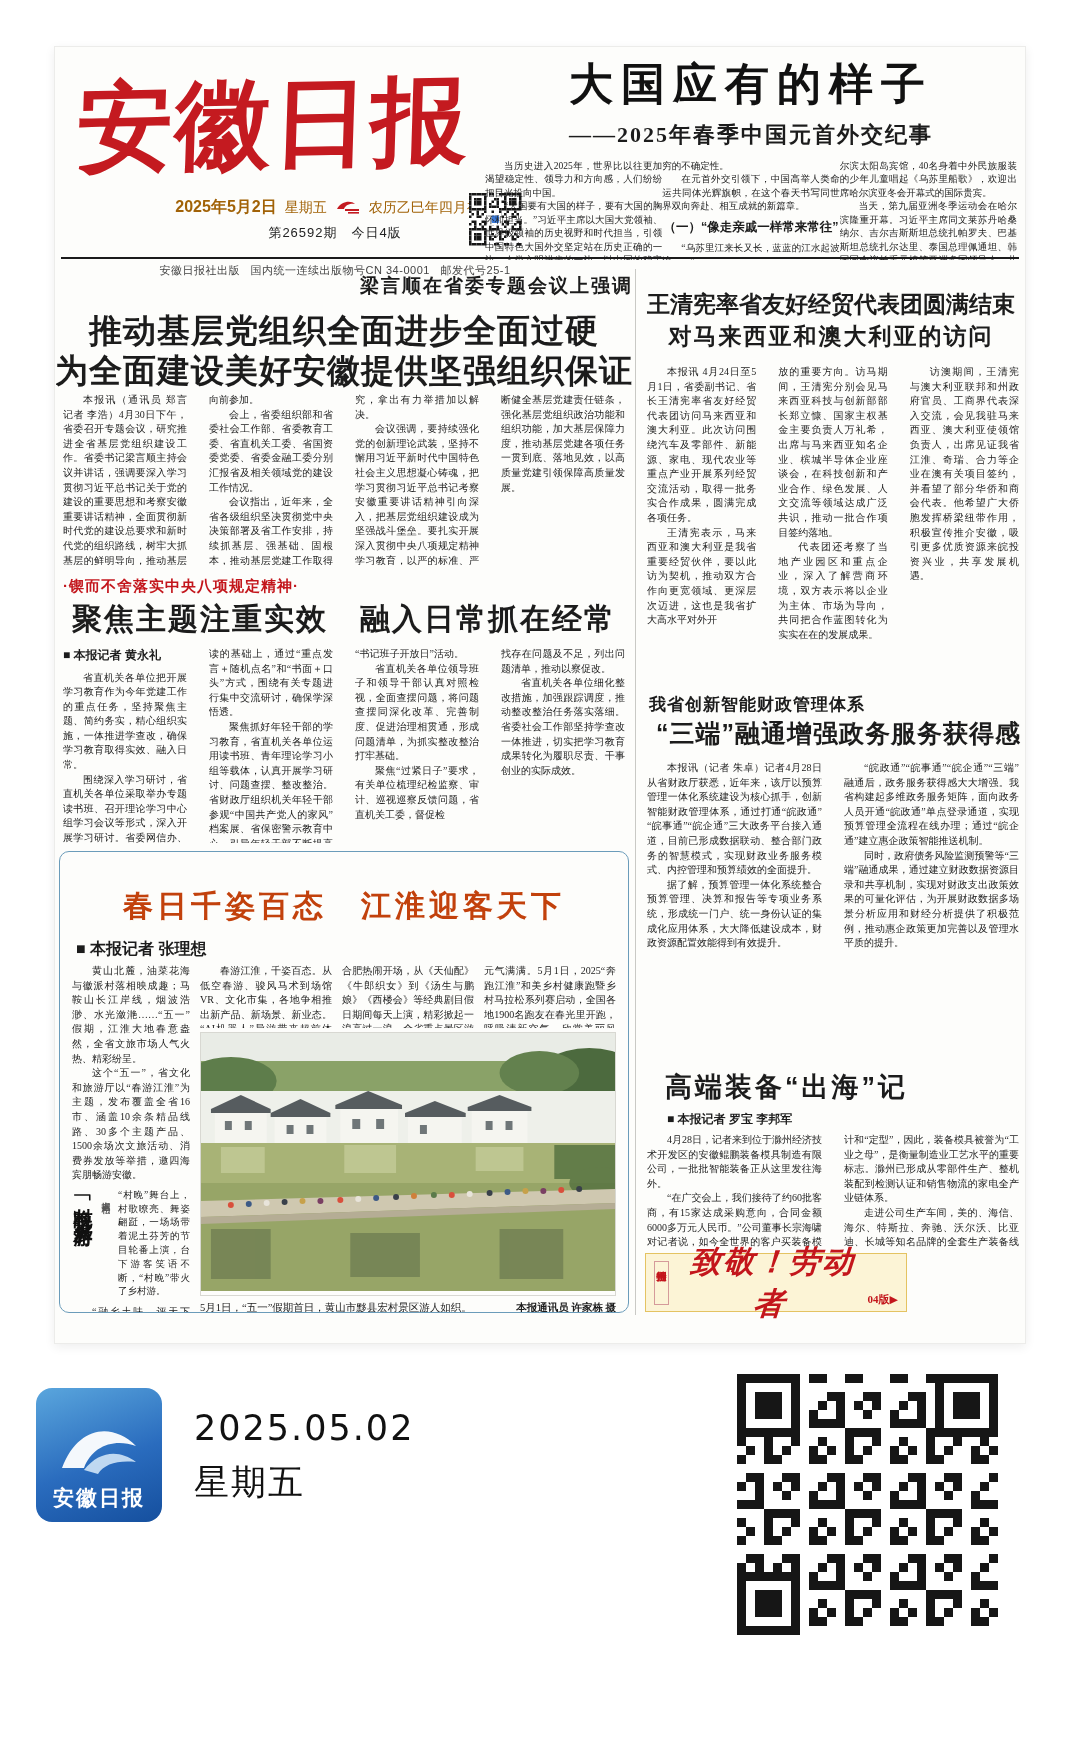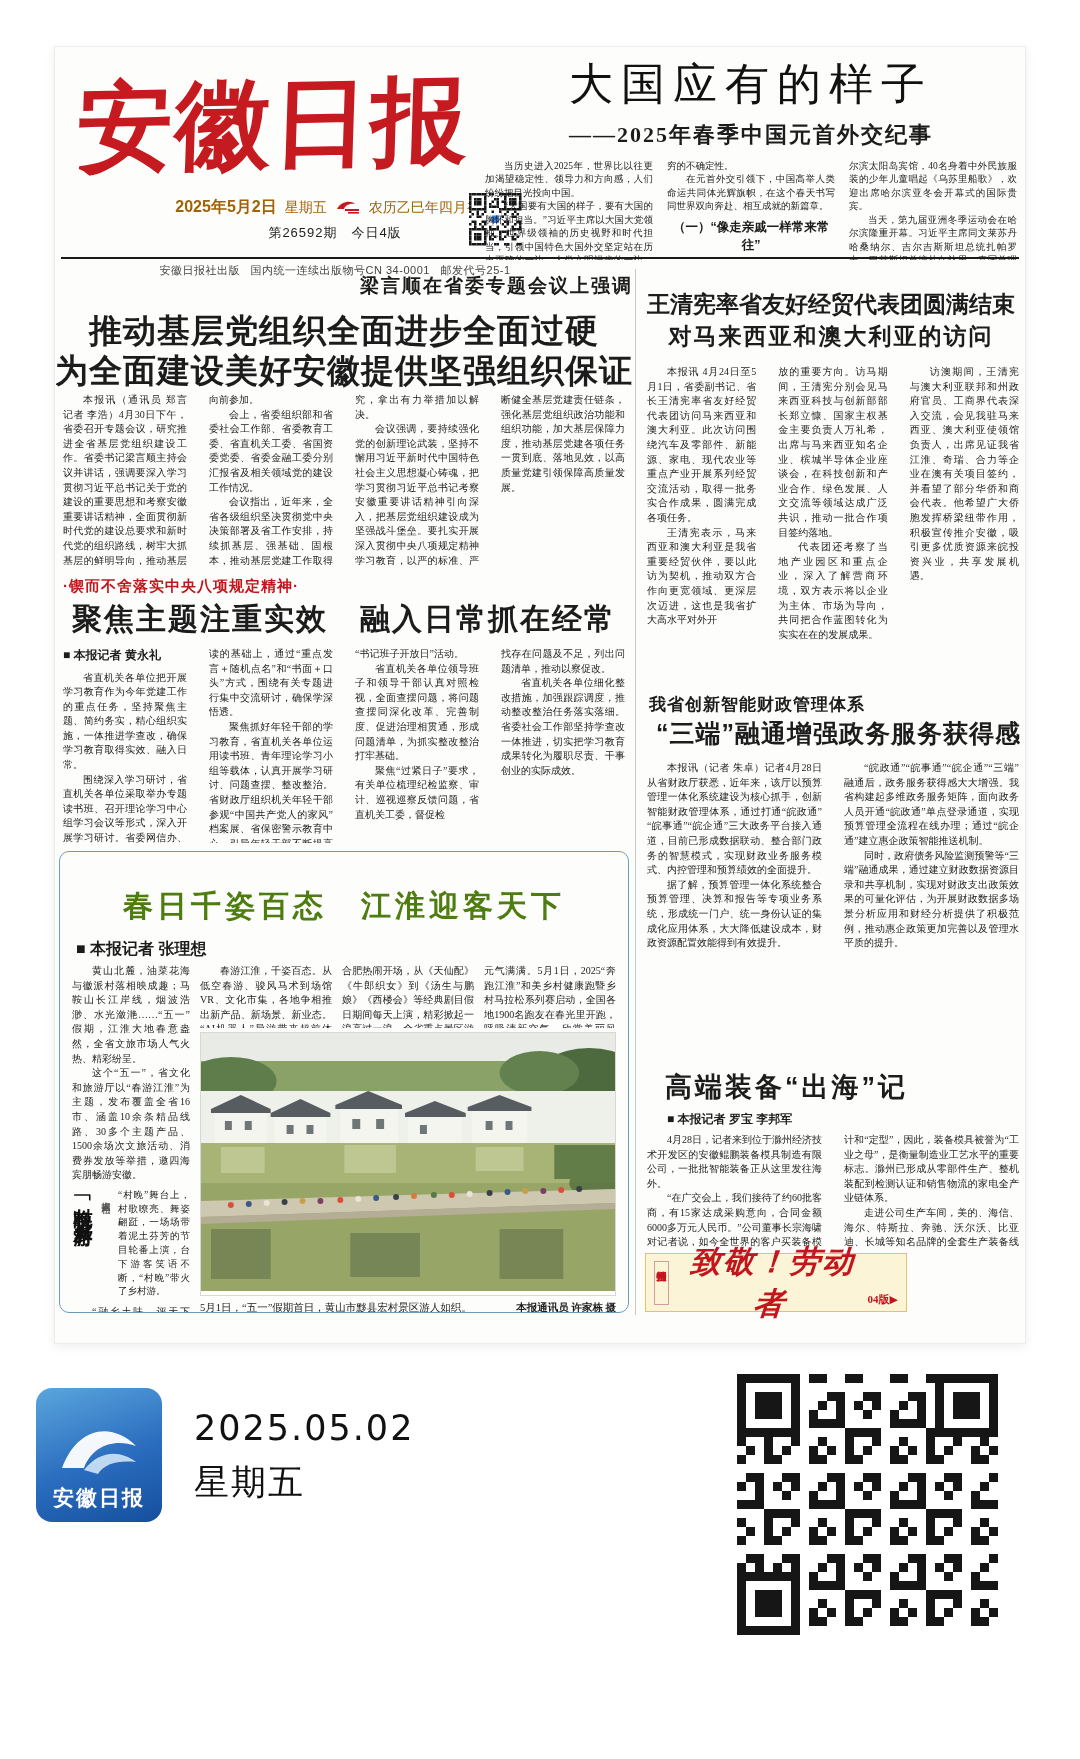--- a/index.html
+++ b/index.html
@@ -13,24 +13,24 @@
       font-size:96px;font-weight:900;color:#c41a20;letter-spacing:2px;
       font-family:"Liberation Serif","DejaVu Serif",serif;transform:rotate(-1.2deg) skewX(-3deg);}
   .mast-rows{left:70px;top:150px;width:420px;text-align:center;font-family:"Liberation Sans","DejaVu Sans",sans-serif;}
   .mast-row1{font-size:14px;color:#a16207;display:flex;align-items:center;justify-content:center;gap:8px;}
   .mast-row1 b{font-size:16px;}
   .mast-row2{font-size:13px;color:#222;margin-top:6px;letter-spacing:1px;}
   .mast-row3{font-size:11px;color:#444;margin-top:21px;letter-spacing:0.5px;white-space:nowrap;}
   .mast-qr{left:414px;top:146px;width:52px;height:52px;}
   
   .lead{left:430px;top:8px;width:532px;}
-  .lead-title{font-family:"Liberation Sans","DejaVu Sans",sans-serif;font-weight:400;font-size:44px;
+  .lead-title{font-family:"Liberation Sans","DejaVu Sans",sans-serif;font-weight:700;font-size:44px;
       letter-spacing:8px;text-align:center;color:#111;}
   .lead-sub{font-size:22px;font-weight:700;text-align:center;margin-top:6px;letter-spacing:2px;}
-  .lead-cols{display:flex;gap:14px;margin-top:10px;height:100px;overflow:hidden;}
+  .lead-cols{display:flex;margin-top:10px;height:100px;overflow:hidden;}
   .lead-col{flex:1;font-size:9.5px;line-height:1.42;text-align:justify;overflow:hidden;}
   .subhead{font-size:12.5px;font-weight:900;text-align:center;margin:5px 0;
       font-family:"Liberation Sans","DejaVu Sans",sans-serif;}
   
   .rule{left:6px;top:210px;width:958px;height:2px;background:#1b1b1b;}
   .vdiv{left:580px;top:222px;width:1px;height:1046px;background:#c9c9c5;}
   
   .cols{display:flex;gap:22px;overflow:hidden;}
   .col{flex:1;font-size:10px;line-height:1.46;text-align:justify;overflow:hidden;}
   .p{margin:0;text-indent:2em;}
@@ -45,21 +45,21 @@
   
   .focus-kicker{left:8px;top:530px;font-size:15px;font-weight:900;color:#c3161c;
       font-family:"Liberation Sans","DejaVu Sans",sans-serif;letter-spacing:1px;}
   .focus-h{left:0;top:552px;width:578px;text-align:center;font-size:30px;font-weight:900;letter-spacing:2px;
       font-family:"Liberation Sans","DejaVu Sans",sans-serif;}
   .focus-cols{left:8px;top:600px;width:562px;height:196px;}
   .byline{font-size:12px;font-weight:700;font-family:"Liberation Sans","DejaVu Sans",sans-serif;margin:0 0 6px 0;}
   
   .feature{left:4px;top:804px;width:568px;height:460px;border:1px solid #6b9cba;border-radius:10px;
       background:#fdfdfb;overflow:hidden;}
-  .feat-h{margin-top:34px;text-align:center;font-size:30px;font-weight:800;color:#4d7c0f;letter-spacing:4px;
+  .feat-h{margin-top:34px;text-align:center;font-size:30px;font-weight:800;color:#c2410c;letter-spacing:4px;
       font-family:"Liberation Sans","DejaVu Sans",sans-serif;}
   .feat-byline{margin:12px 0 4px 16px;font-size:16px;font-weight:700;
       font-family:"Liberation Sans","DejaVu Sans",sans-serif;}
   .feat-body{display:flex;gap:10px;padding:0 12px;}
   .feat-c1{width:118px;flex:none;font-size:10px;line-height:1.46;text-align:justify;}
   .feat-right{flex:1;display:flex;flex-direction:column;}
   .feat-topcols{display:flex;gap:10px;height:64px;overflow:hidden;}
   .vrow{display:flex;gap:6px;margin:6px 0;}
   .vtitle{writing-mode:vertical-rl;font-size:19px;font-weight:900;letter-spacing:3px;line-height:1.1;
       font-family:"Liberation Sans","DejaVu Sans",sans-serif;color:#111;}

